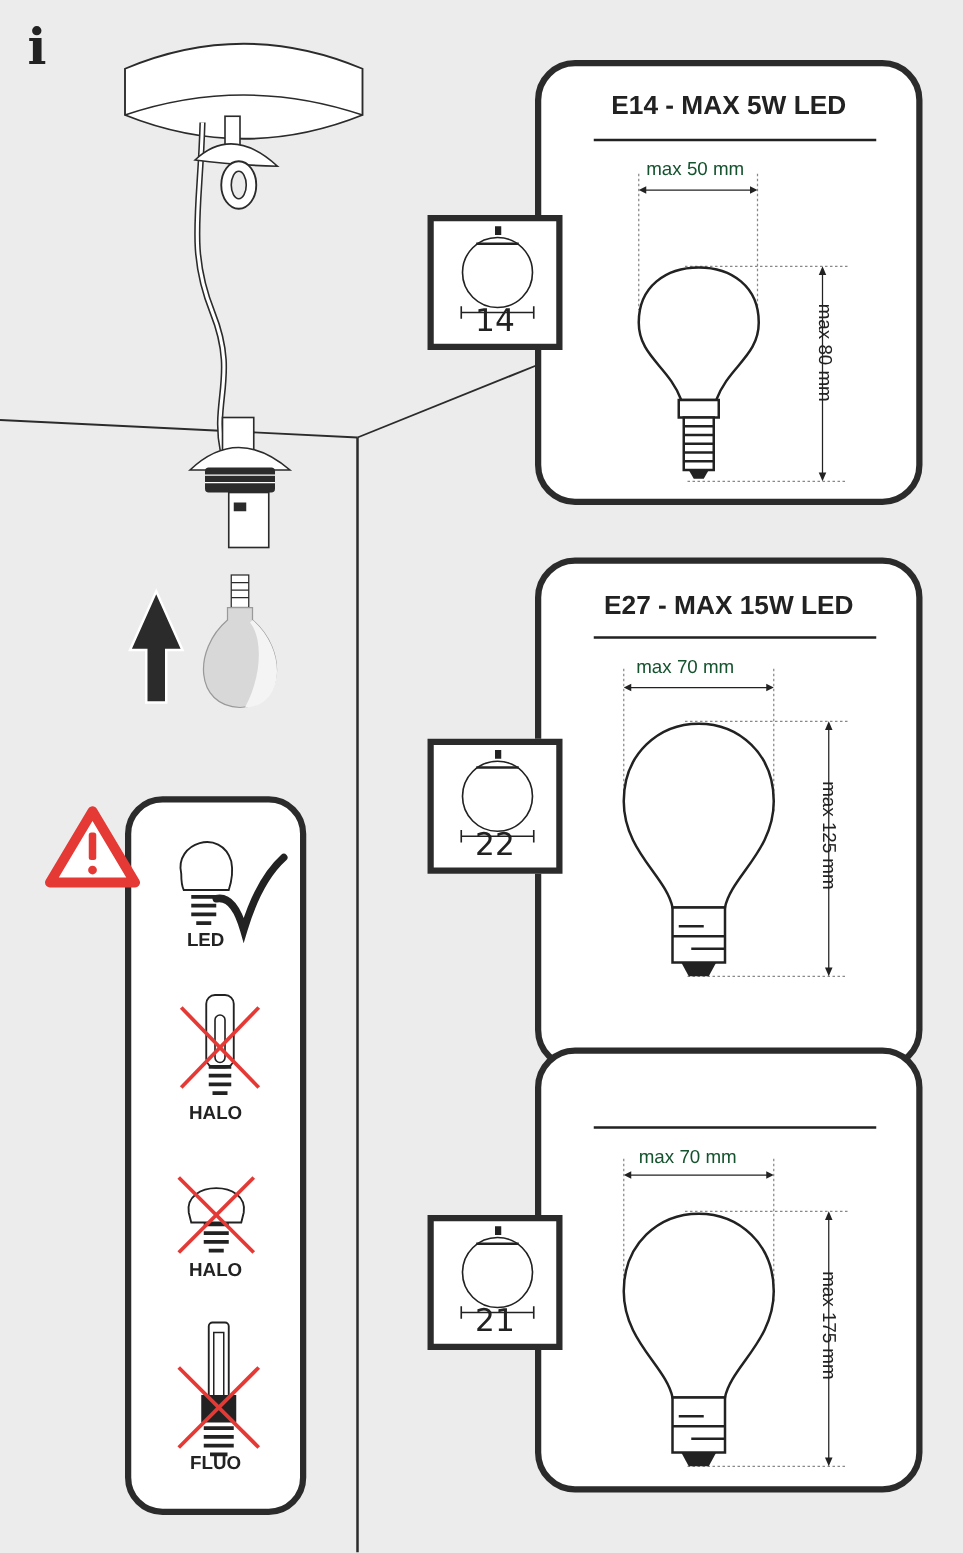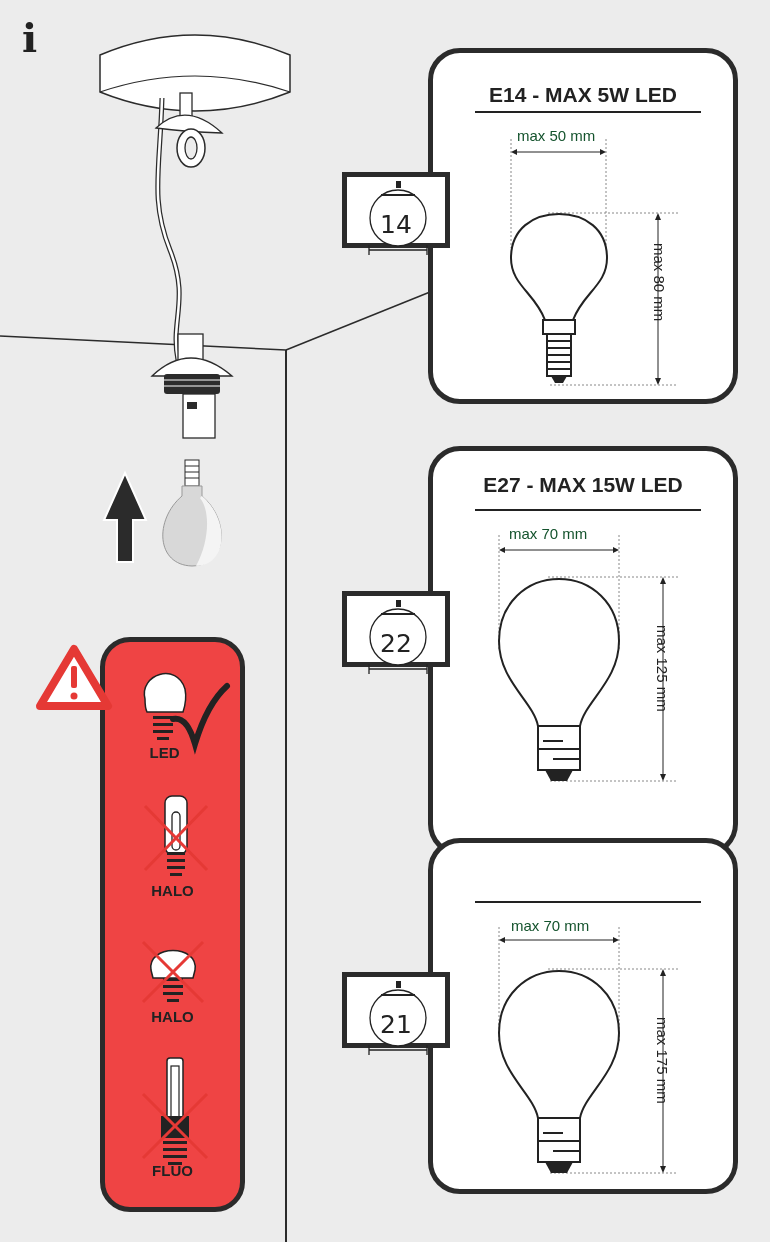--- a/index.html
+++ b/index.html
@@ -13,25 +13,25 @@
   .spec-card {
     position: absolute; background: #fff; border: 5px solid #2b2b2b; border-radius: 32px; box-sizing: border-box;
   }
   .spec-title {
     position: absolute; left: 0; right: 0; text-align: center; font-weight: bold; font-size: 21px; color: #222;
   }
   .spec-rule { position: absolute; height: 2px; background: #222; }
   .dim-text { position: absolute; font-size: 15px; color: #14532d; white-space: nowrap; }
   .dim-vert { position: absolute; font-size: 15px; color: #222; white-space: nowrap; transform: rotate(90deg); transform-origin: left top; }
   .socket-box {
-    position: absolute; width: 108px; height: 76px; background: #fff; border: 5px solid #2b2b2b; box-sizing: border-box;
+    position: absolute; width: 108px; height: 108px; background: #fff; border: 5px solid #2b2b2b; box-sizing: border-box;
   }
   .socket-num { position: absolute; left: 0; right: 0; bottom: 4px; text-align: center; font-size: 25px; font-family: "DejaVu Sans", sans-serif; color: #222; }
   .legend-panel {
-    position: absolute; left: 100px; top: 637px; width: 145px; height: 575px; background: #ef4444;
+    position: absolute; left: 100px; top: 637px; width: 145px; height: 575px; background: #ffffff;
     border: 5px solid #2b2b2b; border-radius: 30px; box-sizing: border-box;
   }
   .legend-label { position: absolute; left: 0; right: 0; text-align: center; font-weight: bold; font-size: 15px; color: #222; }
 </style>
 </head>
 <body>
 
 <svg class="abs" style="left:0;top:0" width="770" height="1242">
   <line x1="0" y1="336" x2="286" y2="350" stroke="#2b2b2b" stroke-width="1.5"></line>
   <line x1="286" y1="350" x2="430" y2="292" stroke="#2b2b2b" stroke-width="1.5"></line>
@@ -69,21 +69,21 @@
   <line x1="95" y1="458" x2="109" y2="458" stroke="#2b2b2b"></line>
   <path d="M92 466 L112 466 L112 476 C140 500 138 545 102 546 C66 545 64 500 92 476 Z" fill="#d8d8d8" stroke="#999" stroke-width="1"></path>
   <path d="M112 476 C140 500 138 545 106 546 C120 520 120 490 110 478 Z" fill="#f4f4f4"></path>
 </svg>
 
 <svg class="abs" style="left:100px;top:470px" width="50" height="95">
   <polygon points="25,3 46,50 33,50 33,92 17,92 17,50 4,50" fill="#2b2b2b" stroke="#fff" stroke-width="2"></polygon>
 </svg>
 
 <div class="spec-card" style="left:428px;top:48px;width:310px;height:356px;">
-  <div class="spec-title" style="top:30px">E14 - MAX 5W LED</div>
+  <div class="spec-title" style="top:20px">E14 - MAX 5W LED</div>
   <div class="spec-rule" style="left:42px;right:32px;top:58px"></div>
   <div class="dim-text" style="left:84px;top:74px">max 50 mm</div>
   <div class="dim-vert" style="left:235px;top:190px">max 80 mm</div>
   <svg class="abs" style="left:0;top:0" width="300" height="346">
     <line x1="78" y1="86" x2="78" y2="195" stroke="#888" stroke-dasharray="2,2"></line>
     <line x1="173" y1="86" x2="173" y2="195" stroke="#888" stroke-dasharray="2,2"></line>
     <line x1="80" y1="99" x2="171" y2="99" stroke="#222" stroke-width="1"></line>
     <polygon points="78,99 84,96 84,102" fill="#222"></polygon>
     <polygon points="173,99 167,96 167,102" fill="#222"></polygon>
     <line x1="115" y1="160" x2="245" y2="160" stroke="#888" stroke-dasharray="2,2"></line>

